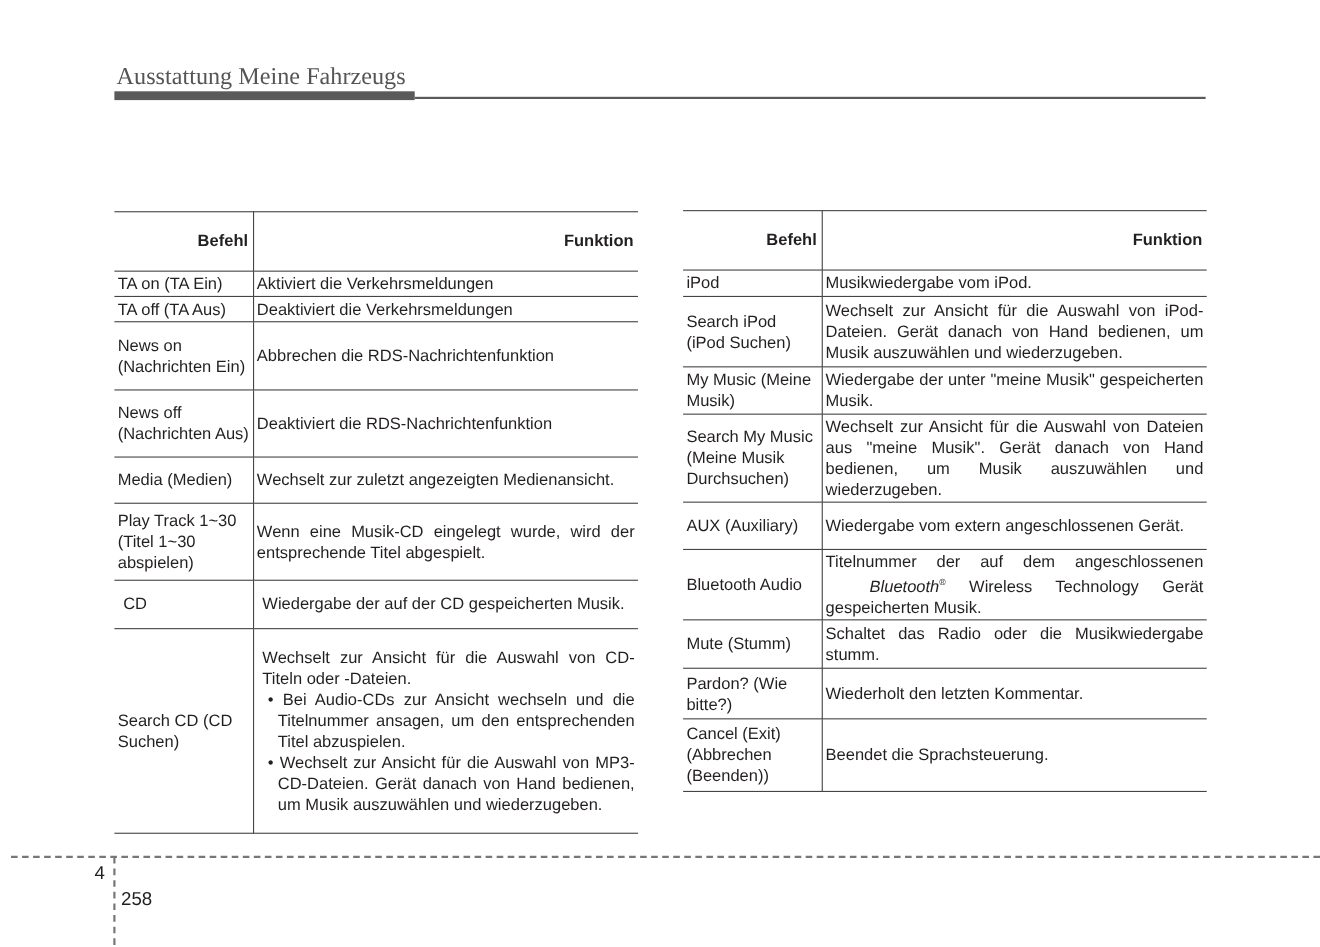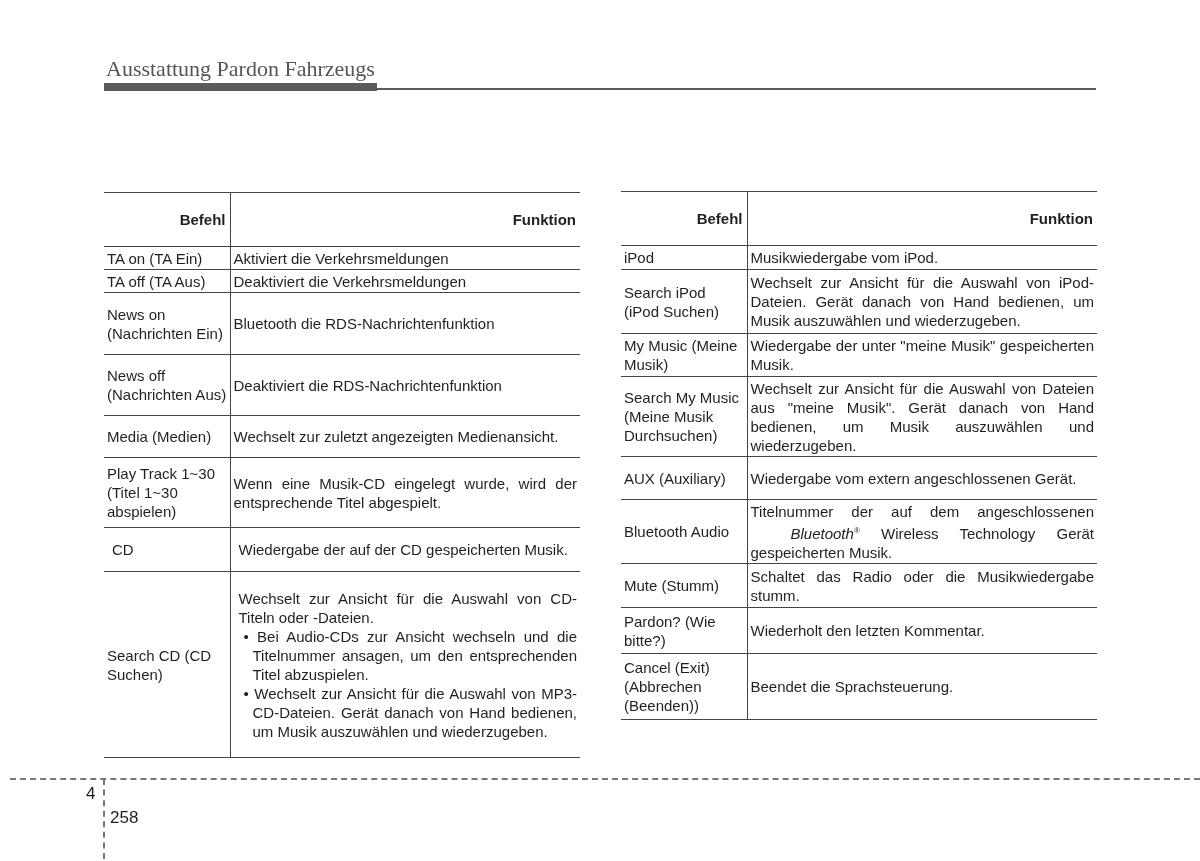--- a/index.html
+++ b/index.html
@@ -43,21 +43,21 @@
     .footer-vdash {
       position: absolute; left: 103px; top: 779px; width: 0; height: 80px;
       border-left: 2px dashed #777;
     }
     .chapter-num { position: absolute; left: 86px; top: 784px; font-size: 17px; color: #231f20; }
     .page-num { position: absolute; left: 110px; top: 808px; font-size: 17px; color: #231f20; }
   </style>
 </head>
 <body>
 
-<div class="header-title">Ausstattung Pardon Fahrzeugs</div>
+<div class="header-title">Ausstattung Meine Fahrzeugs</div>
 <div class="header-bar-thick"></div>
 <div class="header-bar-thin"></div>
 
 <table class="cmd left-table">
   <colgroup>
       <col class="c1">
       <col>
     </colgroup>
   <thead>
     <tr>
@@ -69,21 +69,21 @@
     <tr style="height:23px">
       <td>TA on (TA Ein)</td>
       <td class="fn">Aktiviert die Verkehrsmeldungen</td>
     </tr>
     <tr style="height:23px">
       <td>TA off (TA Aus)</td>
       <td class="fn">Deaktiviert die Verkehrsmeldungen</td>
     </tr>
     <tr style="height:62px">
       <td>News on (Nachrichten Ein)</td>
-      <td class="fn">Bluetooth die RDS-Nachrichtenfunktion</td>
+      <td class="fn">Abbrechen die RDS-Nachrichtenfunktion</td>
     </tr>
     <tr style="height:61px">
       <td>News off (Nachrichten Aus)</td>
       <td class="fn">Deaktiviert die RDS-Nachrichtenfunktion</td>
     </tr>
     <tr style="height:42px">
       <td>Media (Medien)</td>
       <td class="fn">Wechselt zur zuletzt angezeigten Medienansicht.</td>
     </tr>
     <tr style="height:70px">

